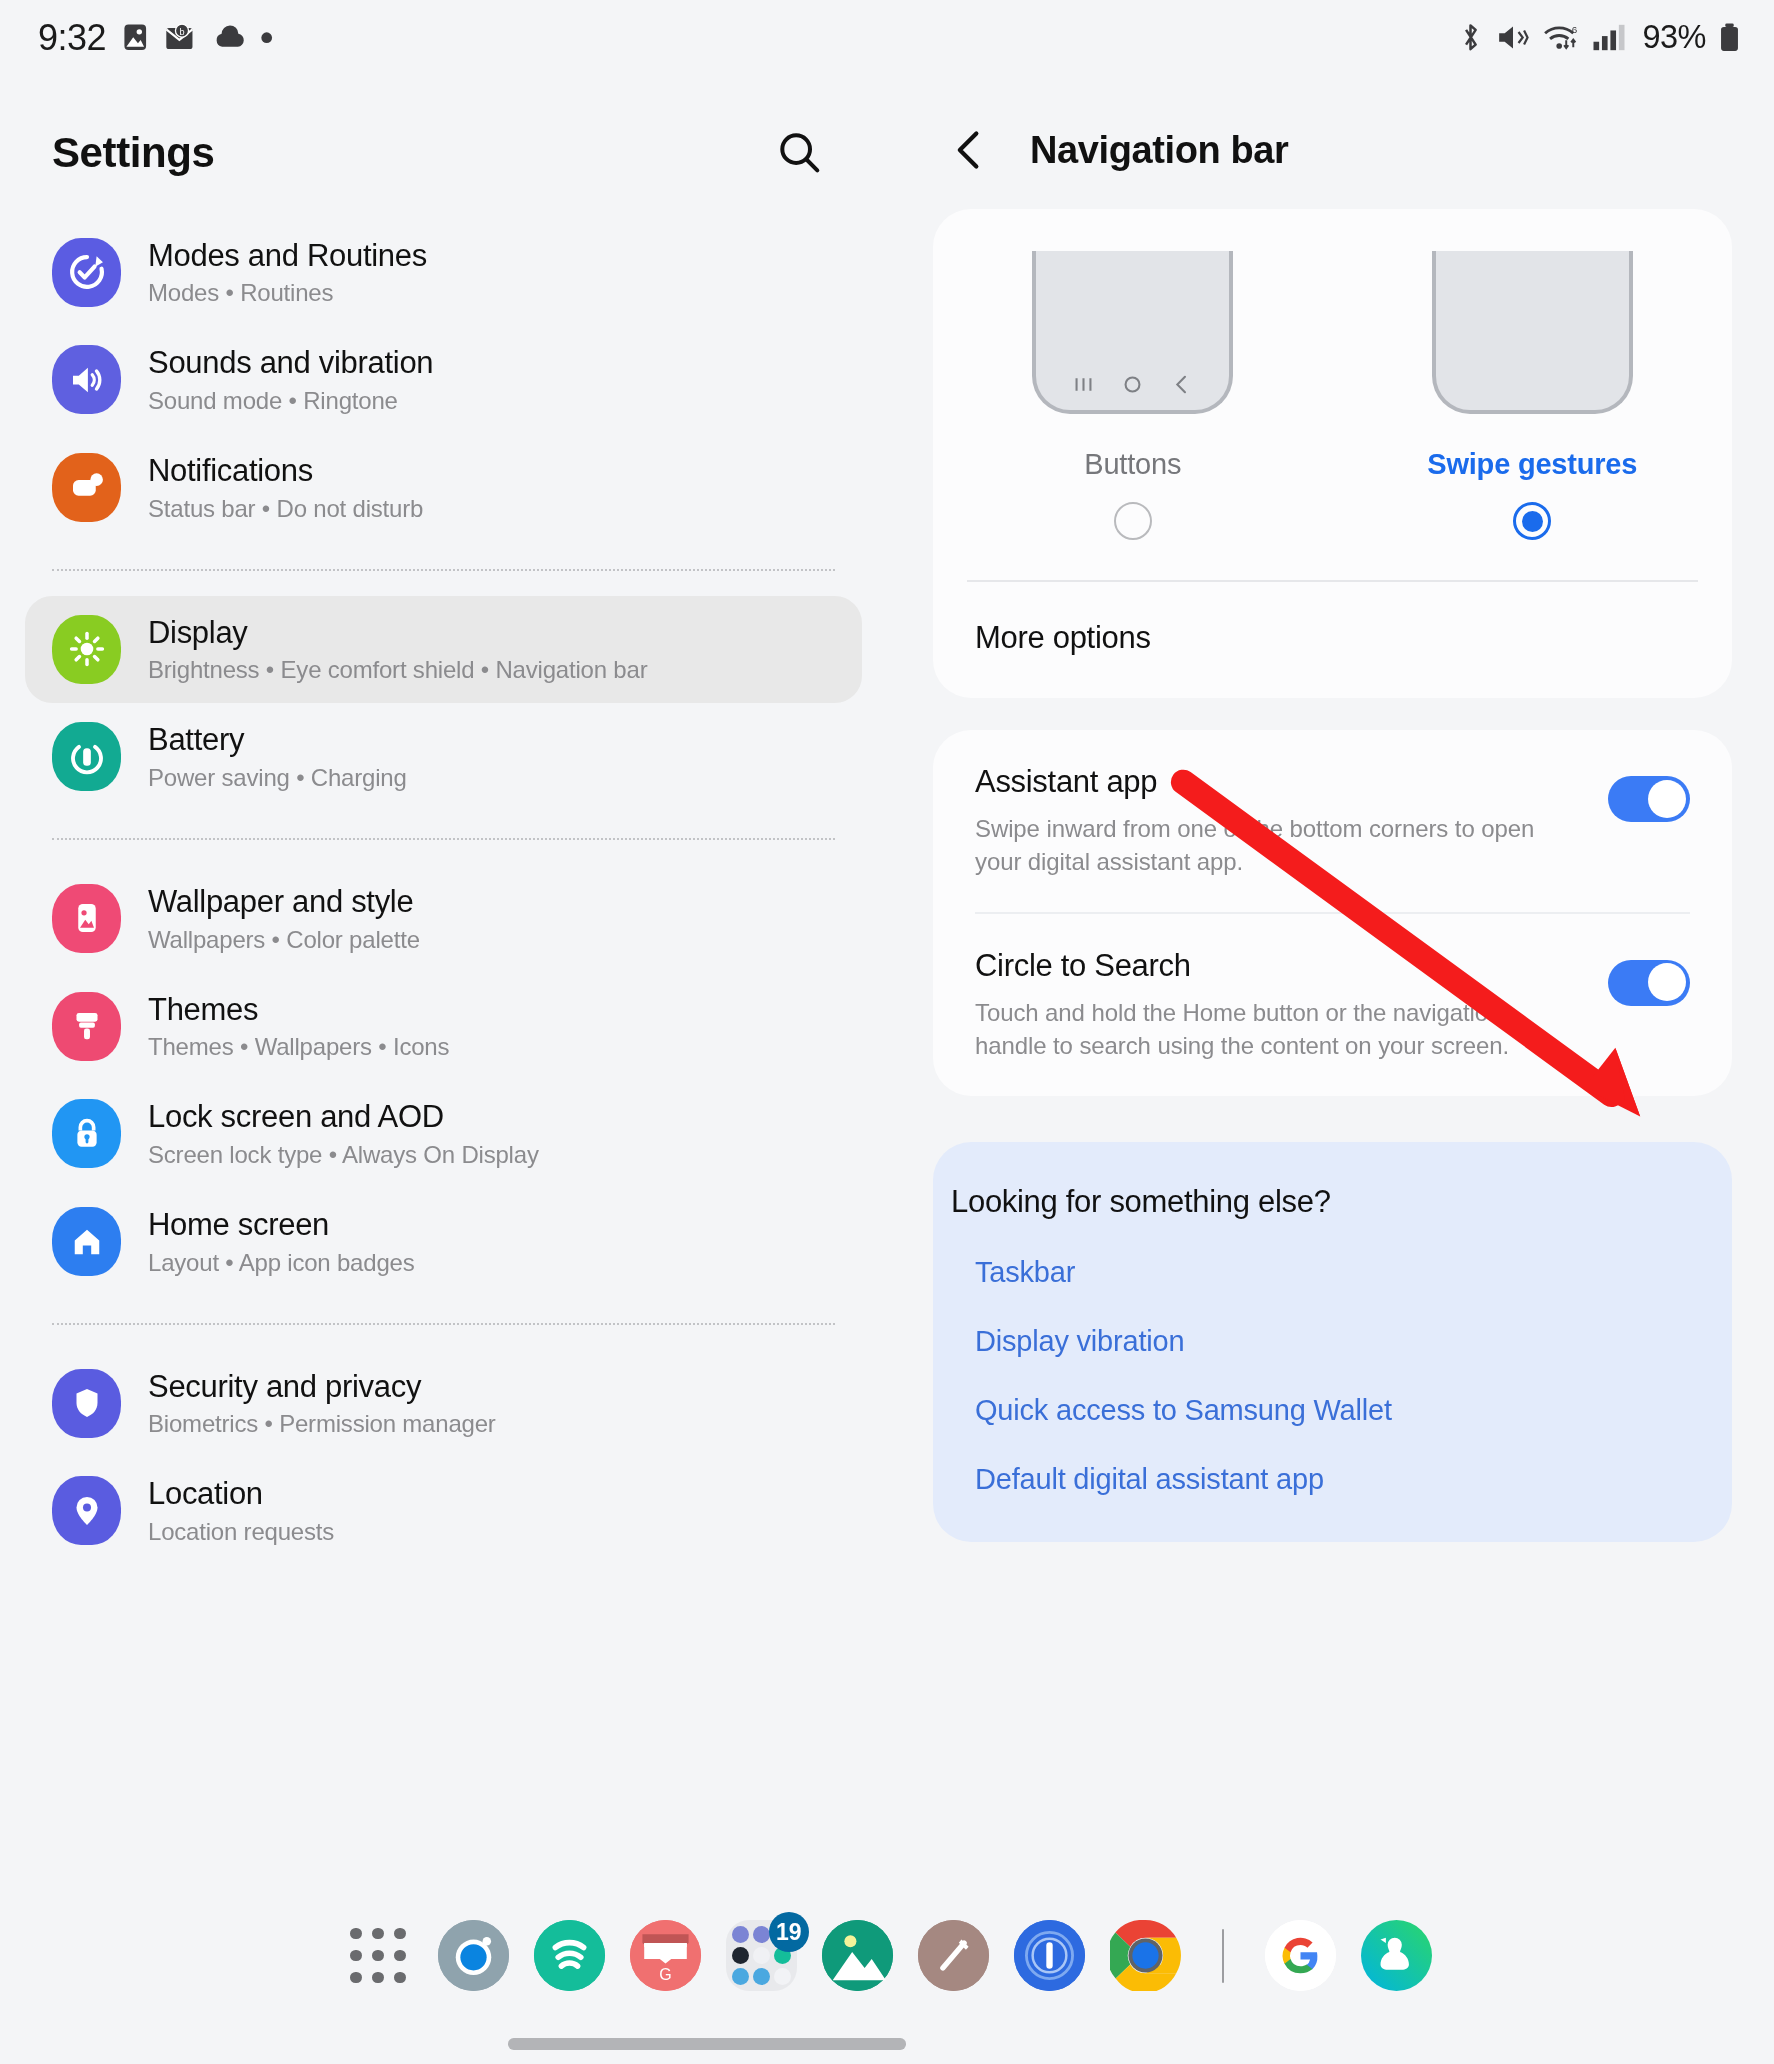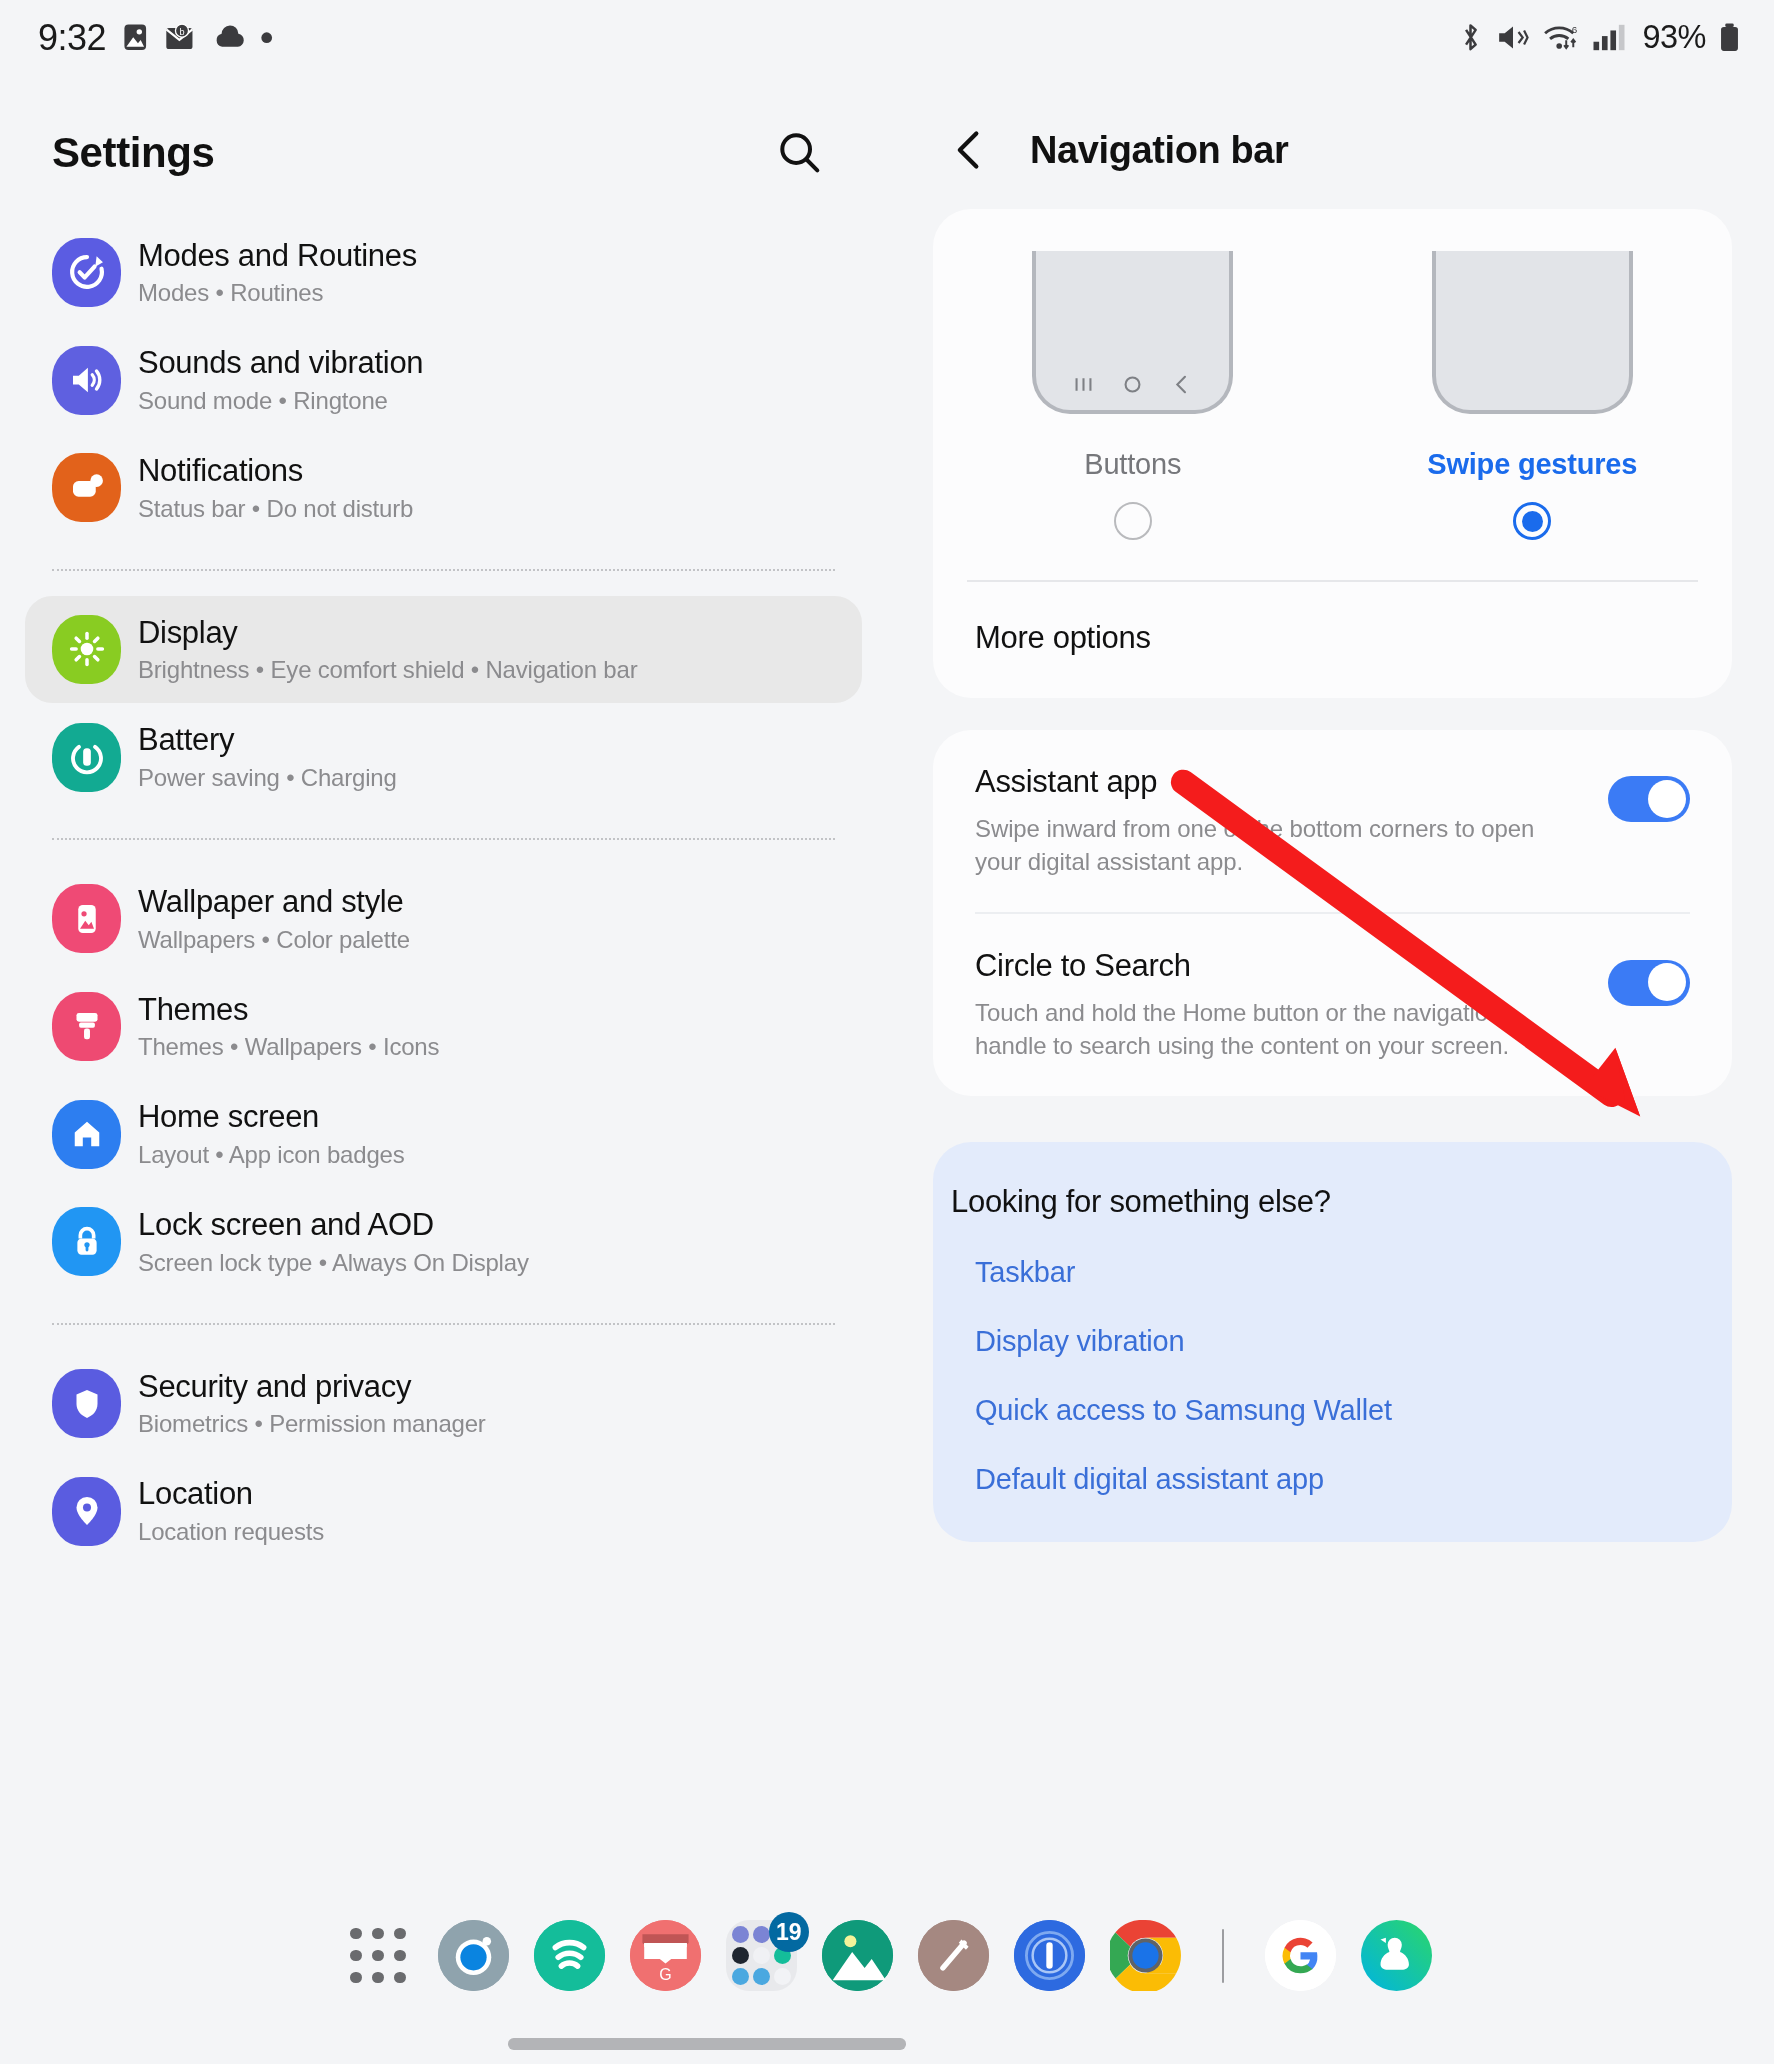--- a/index.html
+++ b/index.html
@@ -27,21 +27,21 @@
   .right-pane { width: 887px; height: 100%; position: relative; }
 
   
   .settings-header { display: flex; align-items: center; justify-content: space-between;
                      padding: 44px 54px 32.5px 52px; }
   .settings-title { font-size: 42px; font-weight: bold; color: #111; letter-spacing: -0.4px; }
   .search-btn { width: 67px; height: 67px; display:flex; align-items:center; justify-content:center; }
 
   
   .settings-list { position: relative; padding: 0 25px; }
-  .srow { display: flex; align-items: center; gap: 17px; padding: 19px 27px; border-radius: 27px; min-height: 99px; }
+  .srow { display: flex; gap: 27px; padding: 19px 27px; border-radius: 27px; min-height: 99px; }
   .srow.selected { background: #e8e8e8; }
   .srow-icon { width: 69px; height: 69px; flex: 0 0 69px; position: relative; }
   .squircle { width: 69px; height: 69px; border-radius: 29px / 32.5px; display:flex; align-items:center; justify-content:center; }
   .srow-text { display: flex; flex-direction: column; gap: 5.7px; }
   .srow-title { font-size: 31px; color: #111; letter-spacing: -0.3px; }
   .srow-sub { font-size: 24px; color: #8b8b8e; letter-spacing: -0.2px; }
   .dotted-sep { height: 0; margin: 27px 27px 25px 27px;
                 border-top: 2.9px dotted #c2c3c6; }
 
   
@@ -311,46 +311,46 @@
             </span>
           </span>
           <span class="srow-text">
             <span class="srow-title">Themes</span>
             <span class="srow-sub">Themes  •  Wallpapers  •  Icons</span>
           </span>
         </div>
 
         <div class="srow">
           <span class="srow-icon">
-            <span class="squircle" style="background:#2d7ef0">
-              <svg width="42" height="42" viewBox="0 0 24 24">
-                  <path d="M12 5 L19 11.2 V19 h-4.6 v-5 h-4.8 v5 H5 V11.2 Z" fill="#fff"></path>
-                </svg>
-            </span>
-          </span>
-          <span class="srow-text">
-            <span class="srow-title">Home screen</span>
-            <span class="srow-sub">Layout  •  App icon badges</span>
-          </span>
-        </div>
-
-        <div class="srow">
-          <span class="srow-icon">
             <span class="squircle" style="background:#2196f3">
               <svg width="42" height="42" viewBox="0 0 24 24">
                   <path d="M8.2 10 V8.2 a3.8 3.8 0 0 1 7.6 0 V10" stroke="#fff" stroke-width="2.1" fill="none"></path>
                   <rect x="6.5" y="10" width="11" height="9.3" rx="2.4" fill="#fff"></rect>
                   <circle cx="12" cy="13.6" r="1.5" fill="#2196f3"></circle>
                   <rect x="11.2" y="14.4" width="1.6" height="3" rx="0.8" fill="#2196f3"></rect>
                 </svg>
             </span>
           </span>
           <span class="srow-text">
             <span class="srow-title">Lock screen and AOD</span>
             <span class="srow-sub">Screen lock type  •  Always On Display</span>
+          </span>
+        </div>
+
+        <div class="srow">
+          <span class="srow-icon">
+            <span class="squircle" style="background:#2d7ef0">
+              <svg width="42" height="42" viewBox="0 0 24 24">
+                  <path d="M12 5 L19 11.2 V19 h-4.6 v-5 h-4.8 v5 H5 V11.2 Z" fill="#fff"></path>
+                </svg>
+            </span>
+          </span>
+          <span class="srow-text">
+            <span class="srow-title">Home screen</span>
+            <span class="srow-sub">Layout  •  App icon badges</span>
           </span>
         </div>
 
         <div class="dotted-sep"></div>
 
         <div class="srow">
           <span class="srow-icon">
             <span class="squircle" style="background:#5a5ce0">
               <svg width="42" height="42" viewBox="0 0 24 24">
                   <path d="M12 4 L18 6.6 v5.3 c0 4-2.5 6.6-6 8.1 -3.5-1.5-6-4.1-6-8.1 V6.6 Z" fill="#fff"></path>

